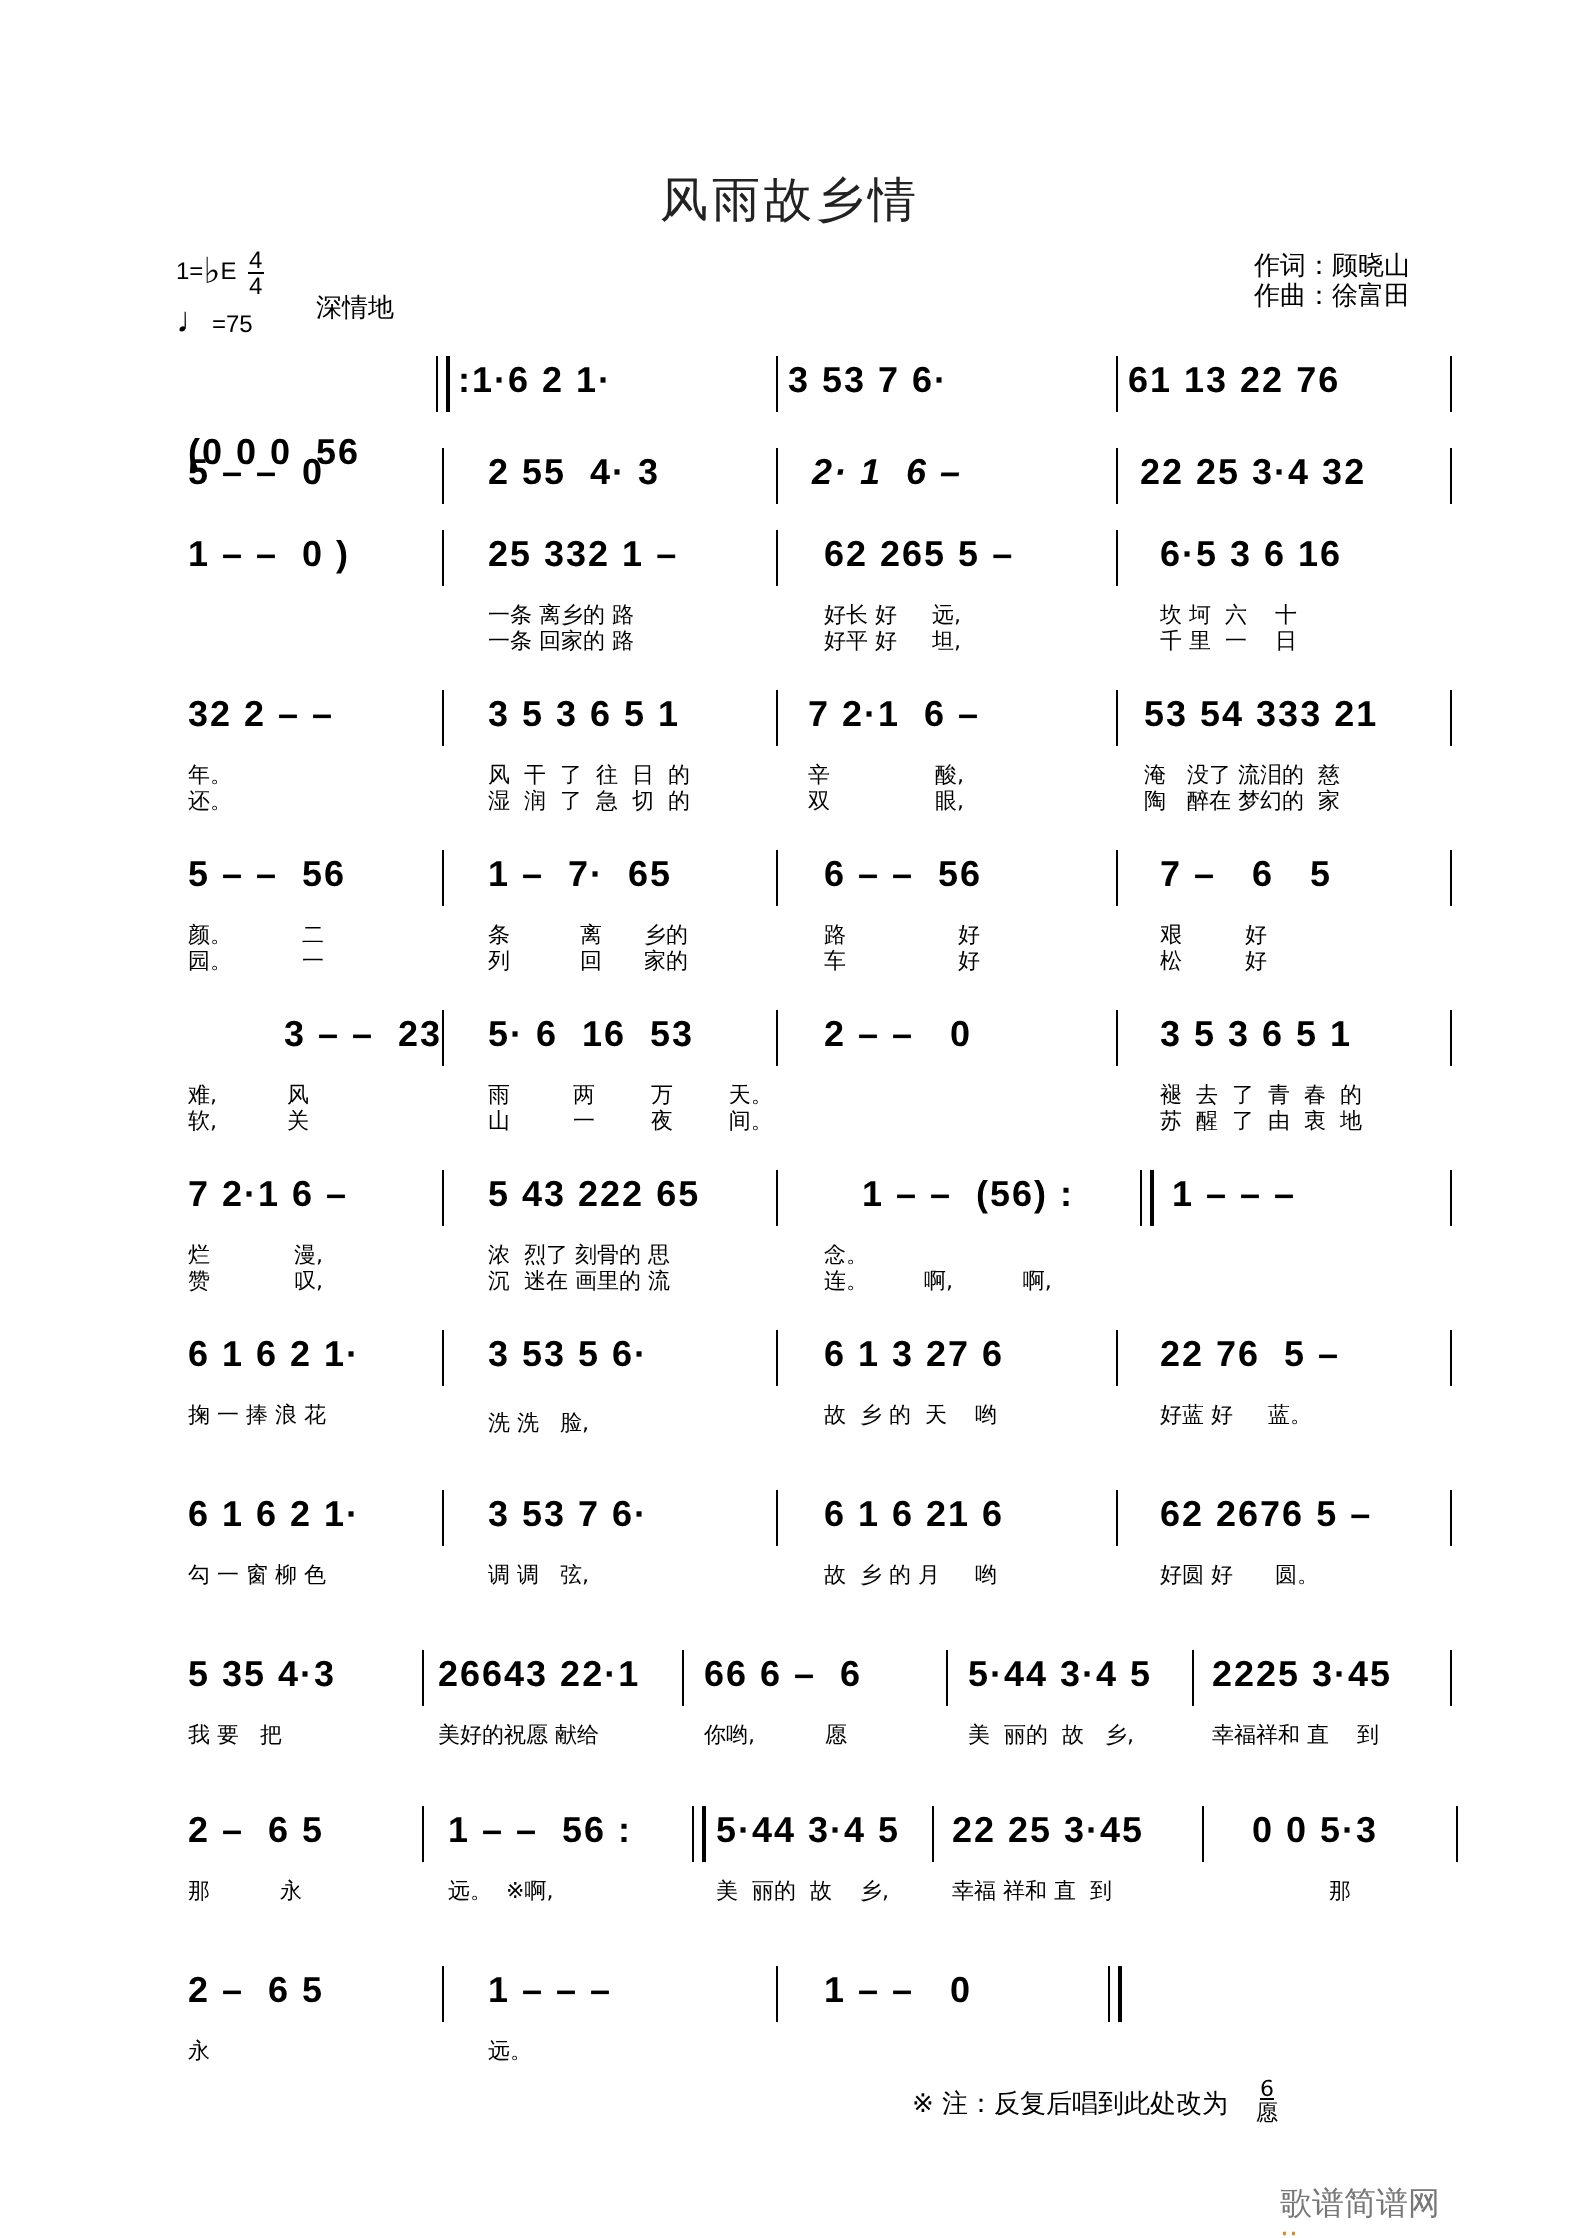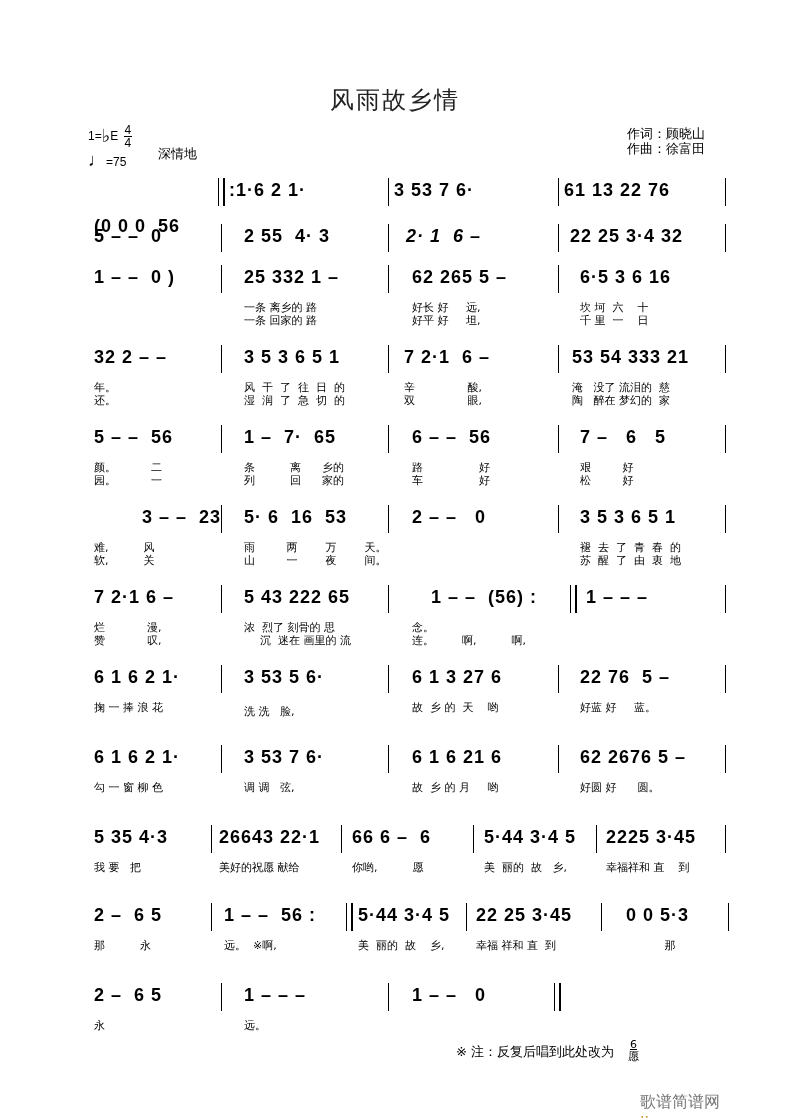--- a/index.html
+++ b/index.html
@@ -155,21 +155,21 @@
         <div class="bar double" style="left: 482px;"></div>
         <div class="bar" style="left: 637px;"></div>
         <span class="measure" style="left: 6px;">7 2·1 6 –</span>
         <span class="measure" style="left: 156px;">5 43 222 65</span>
         <span class="measure" style="left: 307px; margin-left: 36px;">1 – –  (56) :</span>
         <span class="measure" style="left: 498px;">1 – – –</span>
       </div>
       <div class="lyr" style="left: 6px; top: 36px;">烂            漫,</div>
       <div class="lyr" style="left: 6px; top: 49px;">赞            叹,</div>
       <div class="lyr" style="left: 156px; top: 36px;">浓  烈了 刻骨的 思</div>
-      <div class="lyr" style="left: 156px; top: 49px; margin-left: 16px;">沉  迷在 画里的 流</div>
+      <div class="lyr" style="left: 156px; top: 49px;">沉  迷在 画里的 流</div>
       <div class="lyr" style="left: 324px; top: 36px;">念。</div>
       <div class="lyr" style="left: 324px; top: 49px;">连。        啊,          啊,</div>
     </div>
     <div class="row" style="top: 665px;">
       <div class="notes">
         <div class="bar" style="left: 133px;"></div>
         <div class="bar" style="left: 300px;"></div>
         <div class="bar" style="left: 470px;"></div>
         <div class="bar" style="left: 637px;"></div>
         <span class="measure" style="left: 6px;">6 1 6 2 1·</span>

